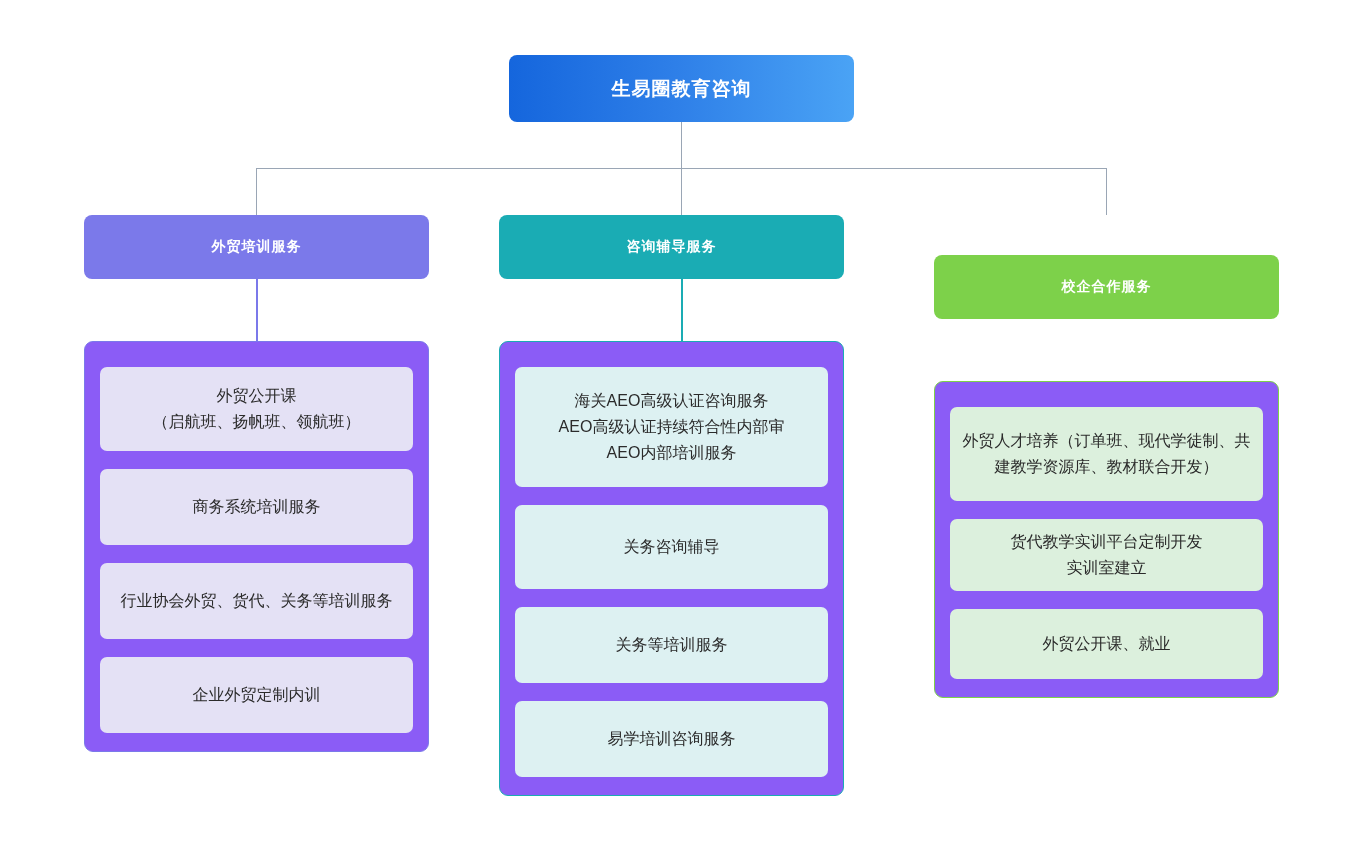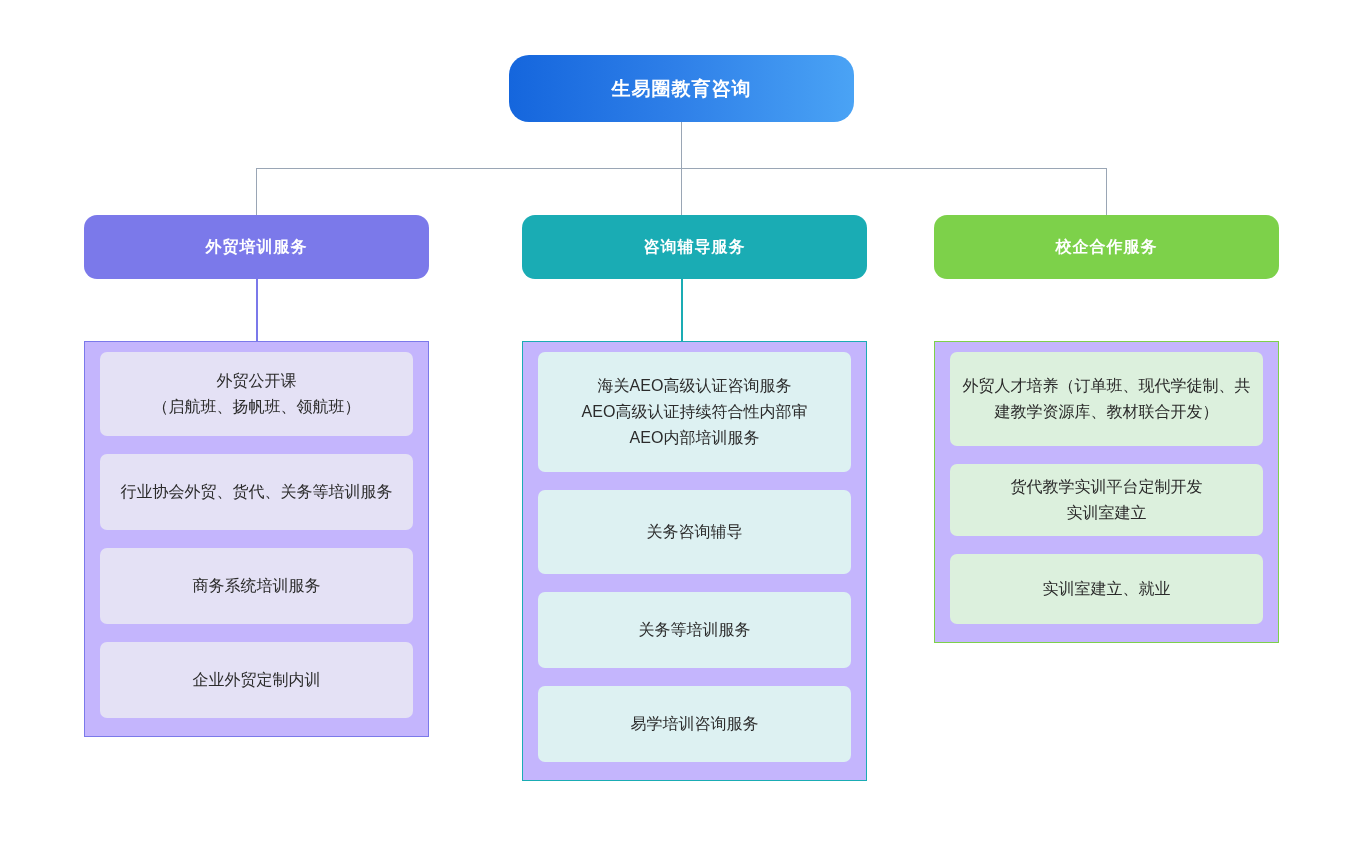--- a/index.html
+++ b/index.html
@@ -10,21 +10,21 @@
     overflow:hidden;
     position:relative;
   }
   .canvas{position:relative;width:1360px;height:844px;}
 
   
   .root-node{
     position:absolute;
     left:509px;top:55px;
     width:345px;height:67px;
-    border-radius:20px;
+    border-radius:8px;
     background:linear-gradient(90deg,#1566dd 0%,#2e7fe8 48%,#4aa3f5 100%);
     display:flex;align-items:center;justify-content:center;
     color:#ffffff;font-size:19px;font-weight:bold;letter-spacing:1px;
     box-sizing:border-box;
   }
 
   
   .conn{position:absolute;background:#9aa6b5;}
   .conn-stem{left:681px;top:122px;width:1.4px;height:47px;}
   .conn-bus{left:256px;top:168px;width:851px;height:1.4px;}
@@ -34,42 +34,42 @@
   .conn-drop.c3{left:1106px;}
 
   
   .stub{position:absolute;top:278px;width:1.6px;height:64px;}
   .stub.s1{left:256px;background:#7b79ea;}
   .stub.s2{left:681px;background:#1aacb4;}
 
   
   .column{position:absolute;top:215px;width:345px;}
   .col-1{left:84px;}
-  .col-2{left:522px;}
-  .col-3{left:934px;}
+  .col-2{left:499px;}
+  .col-3{left:934px;margin-top:40px;}
 
   .col-header{
-    height:64px;border-radius:13px;
+    height:64px;border-radius:8px;
     display:flex;align-items:center;justify-content:center;
-    color:#ffffff;font-size:16px;font-weight:bold;letter-spacing:1px;
+    color:#ffffff;font-size:14px;font-weight:bold;letter-spacing:1px;
     box-sizing:border-box;
   }
   .col-1 .col-header{background:#7b79ea;}
   .col-2 .col-header{background:#1aacb4;}
   .col-3 .col-header{background:#7ed košt;}
   .col-3 .col-header{background:#7ed košt;}
   .col-3 .col-header{background:#7dd14a;}
 
   .panel{
     position:absolute;top:126px;left:0;
     width:345px;
-    border-radius:0;
+    border-radius:9px;
     box-sizing:border-box;
-    padding:10px 15px 18px 15px;
-    background:#c4b5fd;
+    padding:25px 15px 18px 15px;
+    background:#8b5cf6;
   }
   .col-1 .panel{border:1.6px solid #7b79ea;}
   .col-2 .panel{border:1.6px solid #1aacb4;}
   .col-3 .panel{border:1.6px solid #7dd14a;}
 
   .card{
     border-radius:7px;
     box-sizing:border-box;
     display:flex;align-items:center;justify-content:center;
     text-align:center;
@@ -120,22 +120,22 @@
   <div class="stub s1"></div>
   <div class="stub s2"></div>
 
   <div class="column col-1">
     <div class="col-header">
       <span>外贸培训服务</span>
     </div>
     <div class="panel">
       <div class="card h1">外贸公开课
 （启航班、扬帆班、领航班）</div>
+      <div class="card h2">商务系统培训服务</div>
       <div class="card h3">行业协会外贸、货代、关务等培训服务</div>
-      <div class="card h2">商务系统培训服务</div>
       <div class="card h4">企业外贸定制内训</div>
     </div>
   </div>
 
   <div class="column col-2">
     <div class="col-header">
       <span>咨询辅导服务</span>
     </div>
     <div class="panel">
       <div class="card h1">海关AEO高级认证咨询服务
@@ -148,17 +148,17 @@
   </div>
 
   <div class="column col-3">
     <div class="col-header">
       <span>校企合作服务</span>
     </div>
     <div class="panel">
       <div class="card h2">外贸人才培养（订单班、现代学徒制、共建教学资源库、教材联合开发）</div>
       <div class="card h1">货代教学实训平台定制开发
 实训室建立</div>
-      <div class="card h4">实训室建立、就业</div>
+      <div class="card h4">外贸公开课、就业</div>
     </div>
   </div>
 
 </div>
 
 </body></html>

